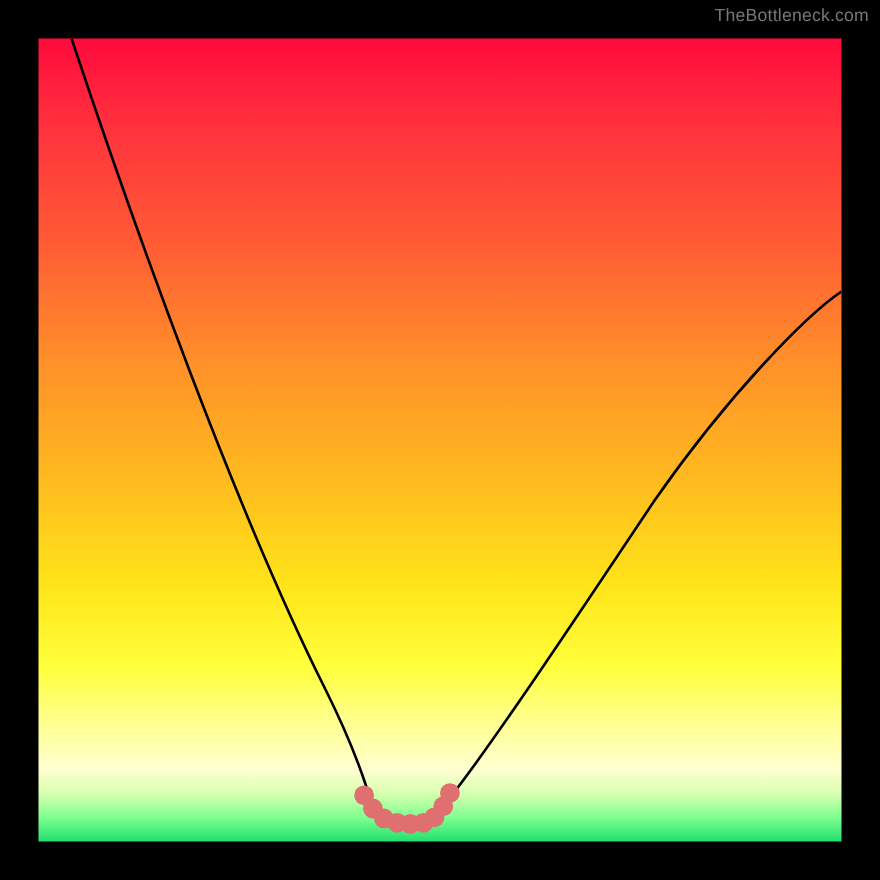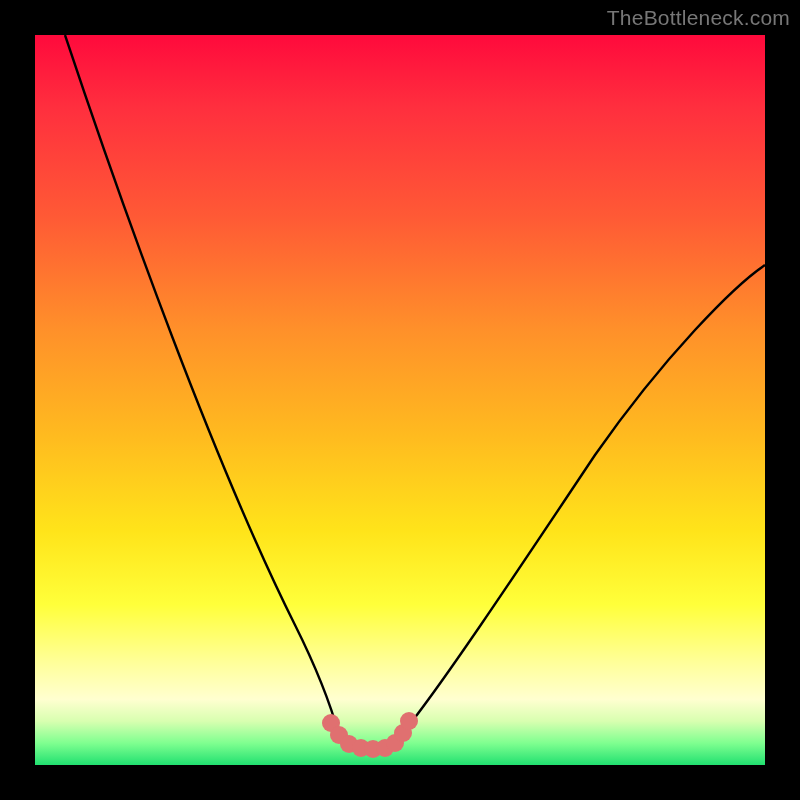--- a/index.html
+++ b/index.html
@@ -39,21 +39,21 @@
       #d8ffb0 94%,
       #7fff90 97%,
       #21e070 100%
     );
   }
   .watermark {
     position: absolute;
     top: 6px;
     right: 10px;
     color: #777;
-    font-size: 21px;
+    font-size: 16px;
     letter-spacing: 0.2px;
     user-select: none;
   }
   svg.curve {
     position: absolute;
     left: 0;
     top: 0;
     width: 730px;
     height: 730px;
   }

